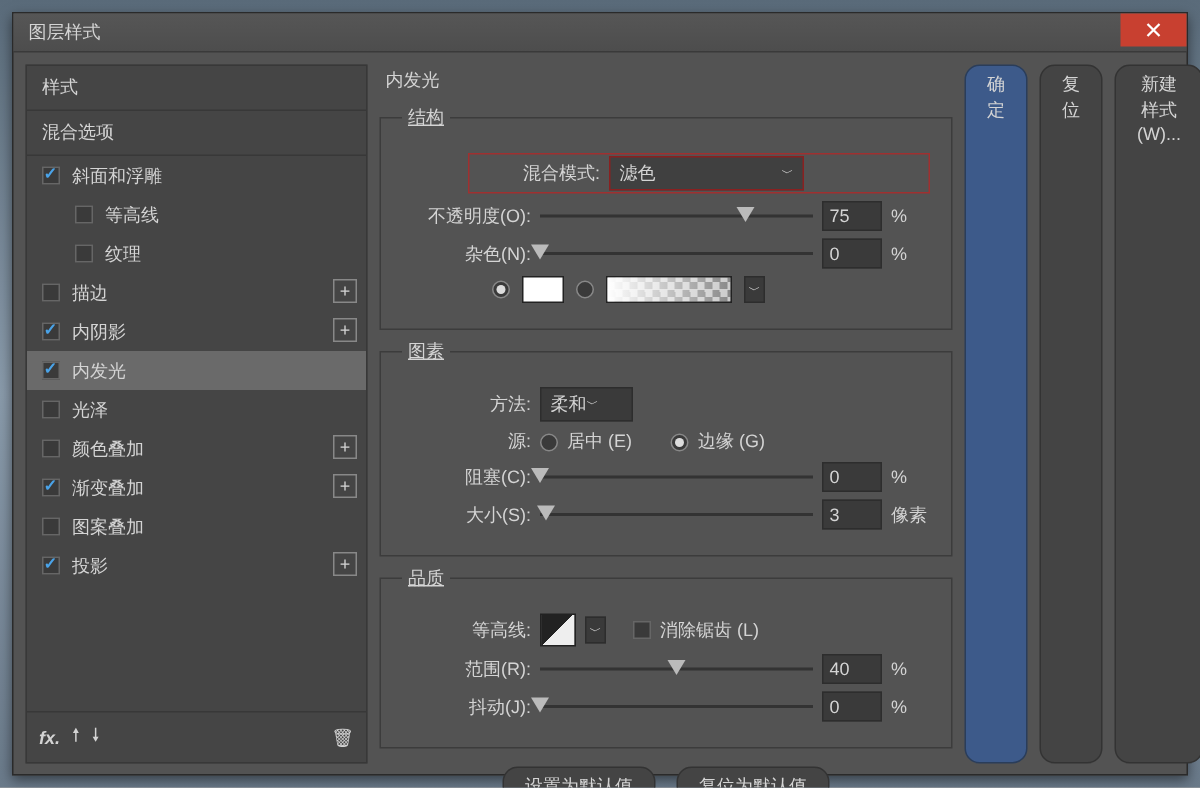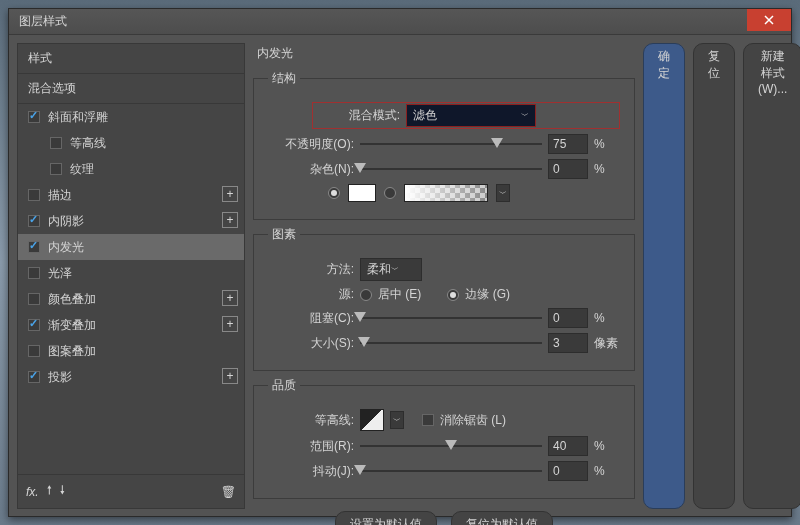--- a/index.html
+++ b/index.html
@@ -14,51 +14,51 @@
 .sidebar-item { display: flex; align-items: center; padding: 5px 10px; position: relative; height: 26px; }
 .sidebar-item.selected { background: #6a6a6a; }
 .sidebar-item input[type=checkbox] { margin-right: 8px; }
 .sidebar-item.indent { padding-left: 32px; }
 .plus-btn { position: absolute; right: 6px; top: 4px; width: 16px; height: 16px; border: 1px solid #888; display: flex; align-items: center; justify-content: center; font-size: 10px; }
 .sidebar-footer { margin-top: auto; display: flex; align-items: center; padding: 6px 8px; gap: 8px; border-top: 1px solid #383838; }
 .sidebar-footer .spacer { flex: 1; }
 .center { flex: 1; display: flex; flex-direction: column; gap: 6px; }
 .center-title { padding: 2px 4px; }
 fieldset { border: 1px solid #3c3c3c; padding: 10px 14px 12px 14px; }
-legend { padding: 0 4px; }
+legend { padding: 0 4px; text-decoration: underline; }
 .row { display: flex; align-items: center; margin: 5px 0; gap: 6px; }
 .row label.lbl { width: 86px; text-align: right; }
 .select { background: #3a3a3a; border: 1px solid #2d2d2d; padding: 2px 6px; width: 100px; display: flex; align-items: center; justify-content: flex-start; }
 .select.small { width: 62px; }
 .slider-track { flex: 1; height: 14px; position: relative; }
 .slider-track:before { content: ""; position: absolute; left: 0; right: 0; top: 6px; height: 2px; background: #333; }
 .slider-thumb { position: absolute; top: 1px; width: 0; height: 0; border-left: 6px solid transparent; border-right: 6px solid transparent; border-top: 10px solid #bbb; transform: translateX(-6px); }
 .num-input { width: 40px; background: #3a3a3a; border: 1px solid #2d2d2d; padding: 2px 4px; text-align: left; }
 .unit { width: 26px; }
 input[type=checkbox] { appearance: none; width: 12px; height: 12px; background: #3a3a3a; border: 1px solid #666; position: relative; }
 input[type=checkbox]:checked:before { content: "✓"; position: absolute; top: -3px; left: 0; color: #4aa3e8; font-size: 11px; font-weight: bold; }
 input[type=radio] { appearance: none; width: 12px; height: 12px; border: 1px solid #888; border-radius: 50%; background: #3a3a3a; position: relative; }
 input[type=radio]:checked:before { content: ""; position: absolute; top: 2px; left: 2px; width: 6px; height: 6px; background: #ddd; border-radius: 50%; }
-.big-select { background: #0f172a; border: 1px solid #8a2020; padding: 2px 6px; width: 130px; display: flex; align-items: center; justify-content: space-between; }
+.big-select { background: #404040; border: 1px solid #8a2020; padding: 2px 6px; width: 130px; display: flex; align-items: center; justify-content: space-between; }
 .highlight-red { border: 1px solid #a03030; padding: 1px; margin-left: 44px; }
 .color-swatch { width: 28px; height: 18px; background: #fff; border: 1px solid #222; }
 .gradient-swatch { width: 84px; height: 18px; border: 1px solid #222; background: linear-gradient(90deg, #fff, #fff), repeating-conic-gradient(#888 0 25%, #ccc 0 50%) 0/10px 10px; background-blend-mode: multiply; position: relative; }
 .gradient-swatch:before { content:""; position:absolute; inset:0; background: linear-gradient(90deg, rgba(255,255,255,1), rgba(255,255,255,0)); }
 .grad-arrow { width: 14px; height: 18px; background: #3a3a3a; border:1px solid #2d2d2d; display:flex; align-items:center; justify-content:center; font-size:8px; }
 .contour-swatch { width: 24px; height: 22px; background: linear-gradient(135deg, #222 0 49%, #eee 50% 100%); border: 1px solid #222; }
 .buttons-row { display: flex; gap: 14px; justify-content: center; margin-top: 6px; }
 .btn { background: #444; border: 1px solid #333; border-radius: 10px; padding: 4px 14px; text-align: center; }
 .right { width: 140px; display: flex; flex-direction: row; gap: 8px; align-items: stretch; }
 .right .btn { width: 100%; }
 .btn.primary { background: #3d5a8a; border: 1px solid #2a3d5a; }
 .preview-check { display: flex; align-items: center; gap: 6px; padding: 4px 8px; justify-content: center; }
 .preview-box { width: 110px; height: 110px; background: #3e3e3e; border: 1px solid #333; margin: 4px auto; display: flex; align-items: center; justify-content: center; }
 .preview-inner { width: 64px; height: 64px; background: #050505; border: 1px solid #6a6ad8; }
 .chev { font-size: 8px; }
-.fx-icon { font-style: italic; }
+.fx-icon { font-style: italic; font-weight: bold; }
 </style>
 </head>
 <body>
 
 <div class="dialog">
   <div class="titlebar">
     <span>图层样式</span>
     <div class="close-btn">
       <svg viewBox="0 0 10 10">
           <path d="M1 1 L9 9 M9 1 L1 9" stroke="#fff" stroke-width="1.5"></path>

